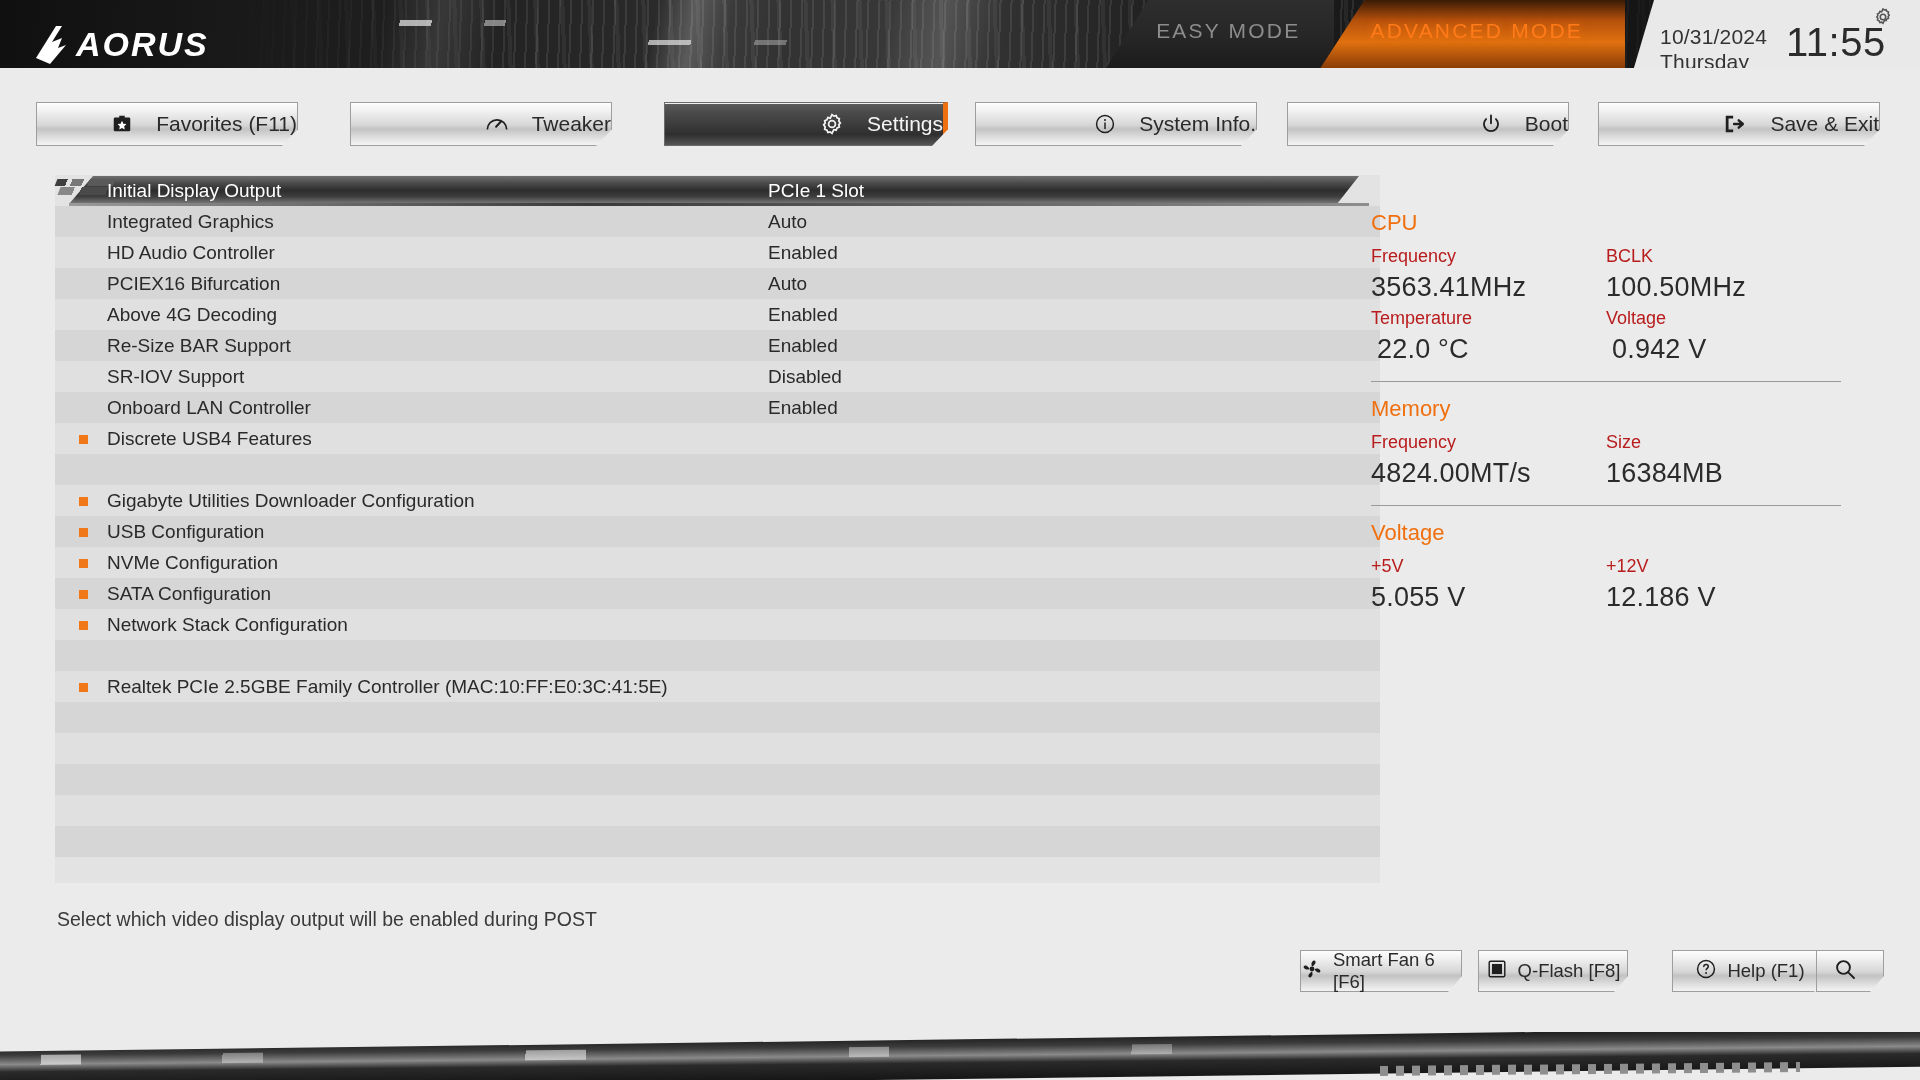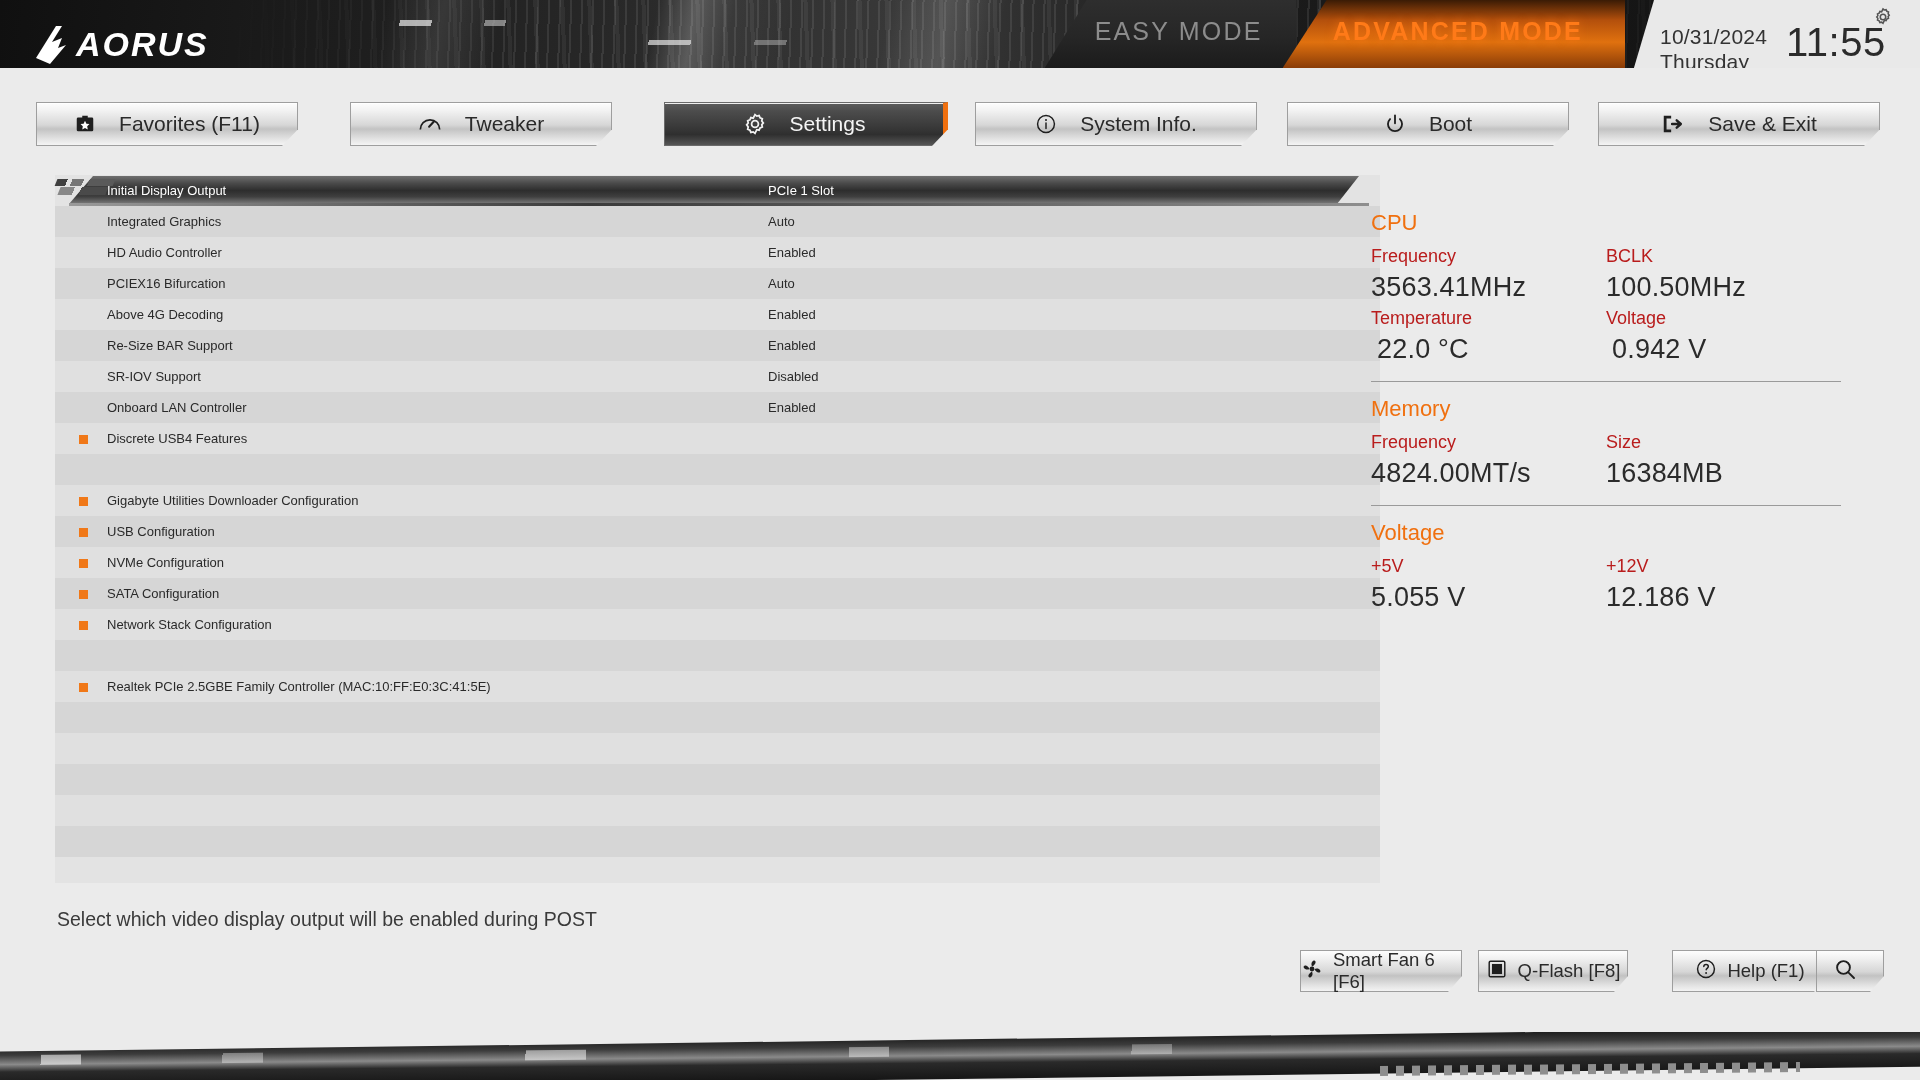--- a/index.html
+++ b/index.html
@@ -44,35 +44,34 @@
     background-repeat: no-repeat;
     transform: skewX(-16deg);
     opacity:.9;
   }
   .logo { position: absolute; left: 28px; top: 18px; width: 300px; height: 54px; }
   .logo svg { display:block; }
 
   .mode-tabs { position: absolute; right: 295px; top: 0; height: 68px; display: flex; align-items: stretch; }
   .mode-tab {
     position: relative; display: flex; align-items: center; justify-content: center;
-    font-size: 25px; letter-spacing: 2.2px; padding: 0 34px 6px 50px;
+    font-size: 21px; letter-spacing: 2.2px; padding: 0 34px 6px 50px;
     font-family: "Liberation Sans", sans-serif;
   }
   .mode-tab.easy {
     color: #8c8c8c;
     background: linear-gradient(180deg,#2e2e2e 0%, #262626 55%, #1b1b1b 100%);
     clip-path: polygon(42px 0, 100% 0, 100% 100%, 0 100%);
     margin-right: -14px;
   }
   .mode-tab.adv {
     color: #ff7a18; text-shadow: 0 0 10px rgba(255,120,20,.7);
     background: linear-gradient(180deg,#3a1b05 0%, #b4500c 30%, #e0710f 62%, #8a3c07 100%);
     clip-path: polygon(44px 0, 100% 0, 100% 100%, 0 100%);
     padding-right: 42px;
-    font-weight: bold;
   }
 
   .clock-box {
     position: absolute; right: 0; top: 0; width: 292px; height: 88px;
     background: #e9e9e9;
     clip-path: polygon(26px 0, 100% 0, 100% 100%, 0 100%);
   }
   .gear-top { position: absolute; right: 26px; top: 6px; width: 22px; height: 22px; }
   .clock-date {
     position: absolute; left: 32px; top: 24px;
@@ -81,21 +80,21 @@
   .clock-day { display:block; }
   .clock-time {
     position: absolute; left: 158px; top: 20px;
     font-size: 40px; color: #2b2b2b; letter-spacing: .5px; font-weight: 400;
   }
 
   
   .navbar { position: absolute; left: 0; top: 88px; width: 1920px; height: 72px; background: #ebebeb; }
   .navtab {
     position: absolute; top: 14px; height: 44px;
-    display: flex; align-items: center; justify-content: center; gap: 23px;
+    display: flex; align-items: center; justify-content: flex-end; gap: 23px;
     font-size: 21px; color: #2a2a2a;
     background: linear-gradient(180deg,#fdfdfd 0%, #f2f2f2 18%, #d7d7d7 52%, #c3c3c3 62%, #e6e6e6 88%, #f4f4f4 100%);
     border: 1px solid #9e9e9e;
     clip-path: polygon(0 0, 100% 0, 100% 62%, calc(100% - 16px) 100%, 0 100%);
     box-shadow: inset 0 1px 0 rgba(255,255,255,.9);
   }
   .navtab.active {
     color: #f5f5f5;
     background: linear-gradient(180deg,#5d5d5d 0%, #4c4c4c 20%, #3a3a3a 55%, #2f2f2f 75%, #555 100%);
     border: 1px solid #6a6a6a;
@@ -104,21 +103,21 @@
   .navtab .ico { display:flex; align-items:center; }
   .navtab .lbl { white-space: nowrap; }
 
   
   .list-panel {
     position: absolute; left: 55px; top: 175px; width: 1325px; height: 708px;
     background: #e3e3e3;
   }
   .row {
     position: relative; height: 31px; display: flex; align-items: center;
-    font-size: 13px; color: #2a2a2a; text-decoration: underline;
+    font-size: 19px; color: #2a2a2a; text-decoration: underline;
   }
   .row.odd  { background: #e0e0e0; }
   .row.even { background: #d6d6d6; }
   .row .bullet {
     position: absolute; left: 24px; top: 12px; width: 9px; height: 9px; background: #f07818;
   }
   .row .lbl { position: absolute; left: 52px; white-space: nowrap; }
   .row .val { position: absolute; left: 713px; white-space: nowrap; }
 
   .row.selected { background: transparent; color: #ffffff; height: 31px; }

